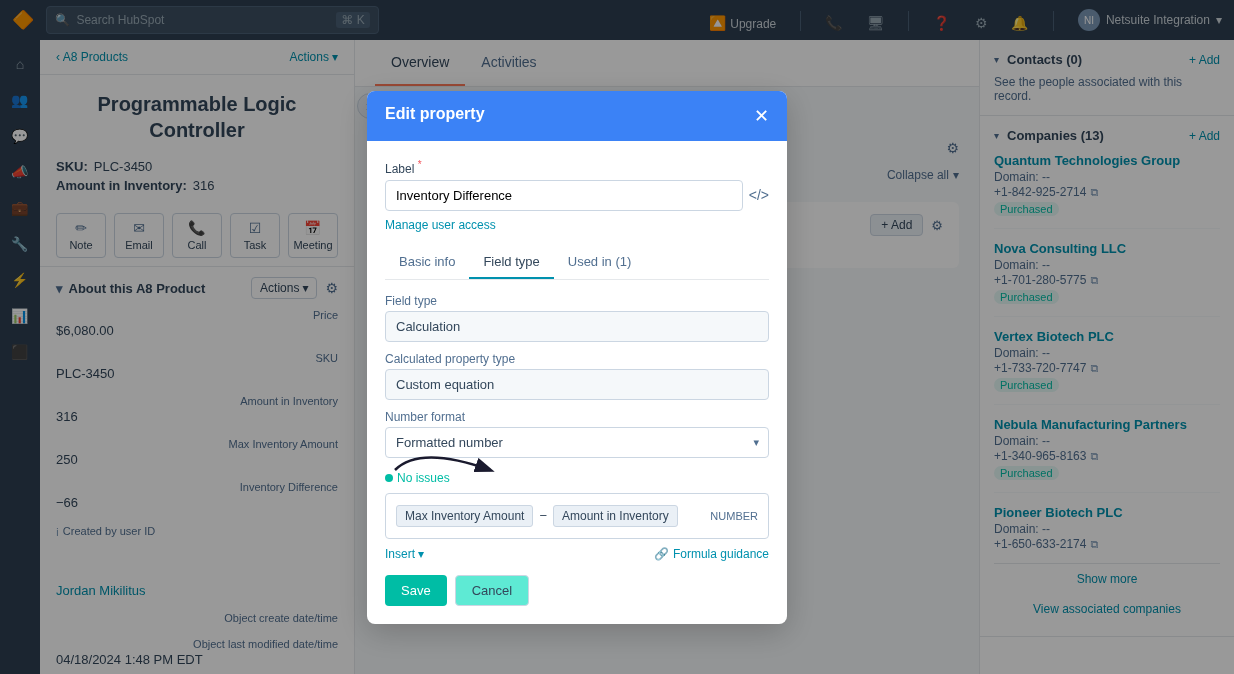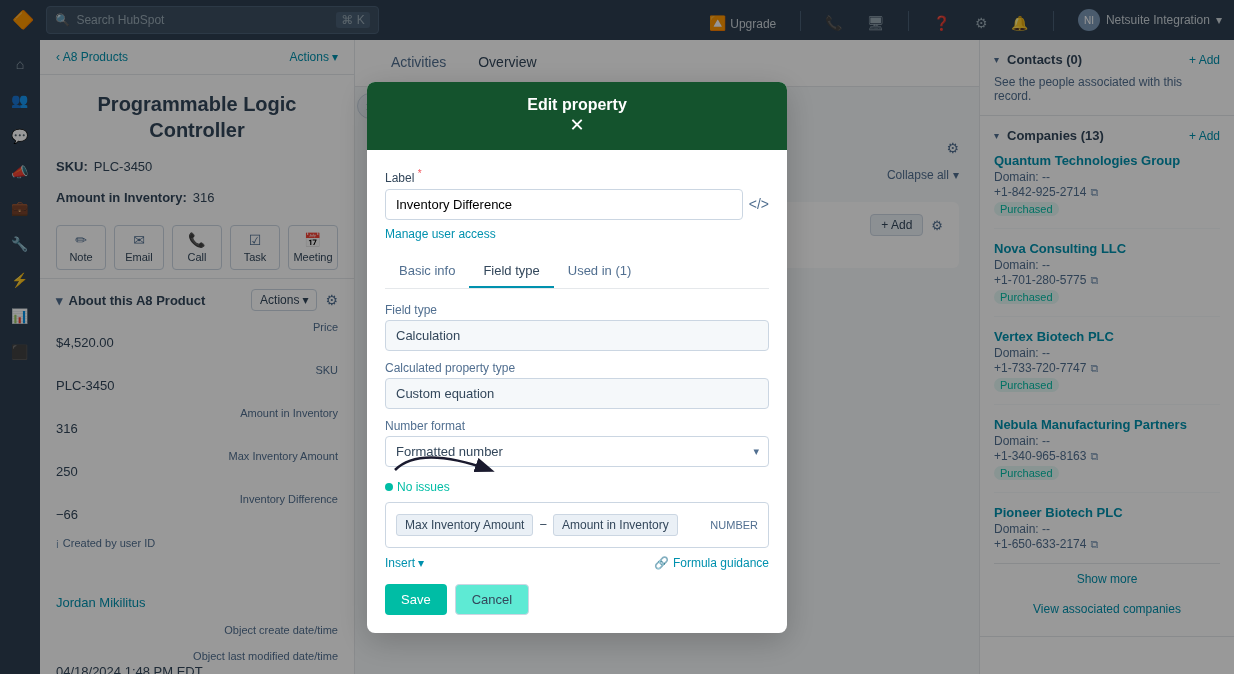--- a/index.html
+++ b/index.html
@@ -84,21 +84,21 @@
     .left-panel-header {
       padding: 10px 16px;
       display: flex;
       align-items: center;
       justify-content: space-between;
       border-bottom: 1px solid #e5e8eb;
     }
     .back-link { color: #0091ae; font-size: 12px; cursor: pointer; display: flex; align-items: center; gap: 4px; }
     .actions-btn { color: #0091ae; font-size: 12px; cursor: pointer; display: flex; align-items: center; gap: 3px; }
     .product-title { text-align: center; padding: 16px; font-size: 20px; font-weight: 600; color: #33475b; line-height: 1.3; }
-    .product-meta { padding: 0 16px 12px; display: flex; flex-direction: column; gap: 16px; }
+    .product-meta { padding: 0 16px 12px; display: flex; flex-direction: column; gap: 4px; }
     .product-meta-row { display: flex; gap: 6px; font-size: 13px; }
     .product-meta-label { font-weight: 600; }
 
     
     .action-buttons { display: flex; align-items: center; gap: 8px; padding: 8px 16px; border-bottom: 1px solid #e5e8eb; }
     .action-btn {
       display: flex;
       flex-direction: column;
       align-items: center;
       gap: 3px;
@@ -179,22 +179,22 @@
       position: fixed; top: 0; left: 0; right: 0; bottom: 0;
       background: rgba(0,0,0,0.4); z-index: 1000;
       display: flex; align-items: center; justify-content: center;
     }
     .modal {
       background: white; border-radius: 8px; width: 420px;
       box-shadow: 0 8px 32px rgba(0,0,0,0.2);
       overflow: hidden;
     }
     .modal-header {
-      background: #14532d; padding: 14px 18px;
-      display: flex; align-items: center; justify-content: space-between; flex-direction: column;
+      background: #3b82f6; padding: 14px 18px;
+      display: flex; justify-content: space-between;
     }
     .modal-title { color: white; font-size: 16px; font-weight: 600; }
     .modal-close { color: white; background: none; border: none; font-size: 18px; cursor: pointer; }
     .modal-body { padding: 18px; }
     .modal-label { font-size: 12px; color: #33475b; font-weight: 500; margin-bottom: 4px; }
     .modal-label sup { color: #f2545b; }
     .modal-input-row { display: flex; align-items: center; gap: 6px; margin-bottom: 6px; }
     .modal-input {
       flex: 1; border: 1px solid #cbd6e2; border-radius: 4px;
       padding: 7px 10px; font-size: 13px; outline: none;
@@ -349,21 +349,21 @@
           <span>Actions</span>
           <span>▾</span>
         </button>
         <button class="prop-settings-btn">⚙</button>
       </div>
     </div>
 
     <div class="prop-list">
       <div class="prop-item">
         <div class="prop-label">Price</div>
-        <div class="prop-value">$4,520.00</div>
+        <div class="prop-value">$6,080.00</div>
       </div>
       <div class="prop-item">
         <div class="prop-label">SKU</div>
         <div class="prop-value">PLC-3450</div>
       </div>
       <div class="prop-item">
         <div class="prop-label">Amount in Inventory</div>
         <div class="prop-value">316</div>
       </div>
       <div class="prop-item">
@@ -386,22 +386,22 @@
       </div>
       <div class="prop-item">
         <div class="prop-label">Object last modified date/time</div>
         <div class="prop-value">04/18/2024 1:48 PM EDT</div>
       </div>
     </div>
   </div>
 
   <div class="center-panel">
     <div class="center-tabs">
+      <div class="center-tab active">Overview</div>
       <div class="center-tab">Activities</div>
-      <div class="center-tab active">Overview</div>
     </div>
 
     <button class="collapse-btn" style="position:absolute;left:357px;top:93px;z-index:50;background:#eaf0f6;border:1px solid #cbd6e2;border-radius:50%;width:26px;height:26px;display:flex;align-items:center;justify-content:center;cursor:pointer;color:#516f90;font-size:14px;">»</button>
 
     <div class="center-content">
       <div style="text-align:right;margin-bottom:6px;">
         <span class="customize-tabs-btn">
           <span>✦</span>
           <span> Customize tabs</span>
         </span>

